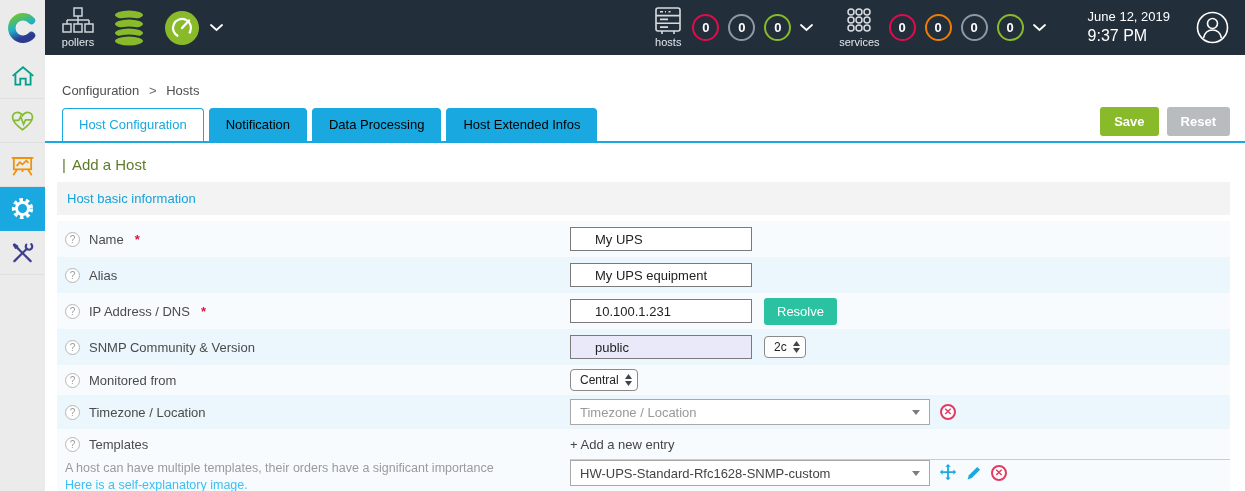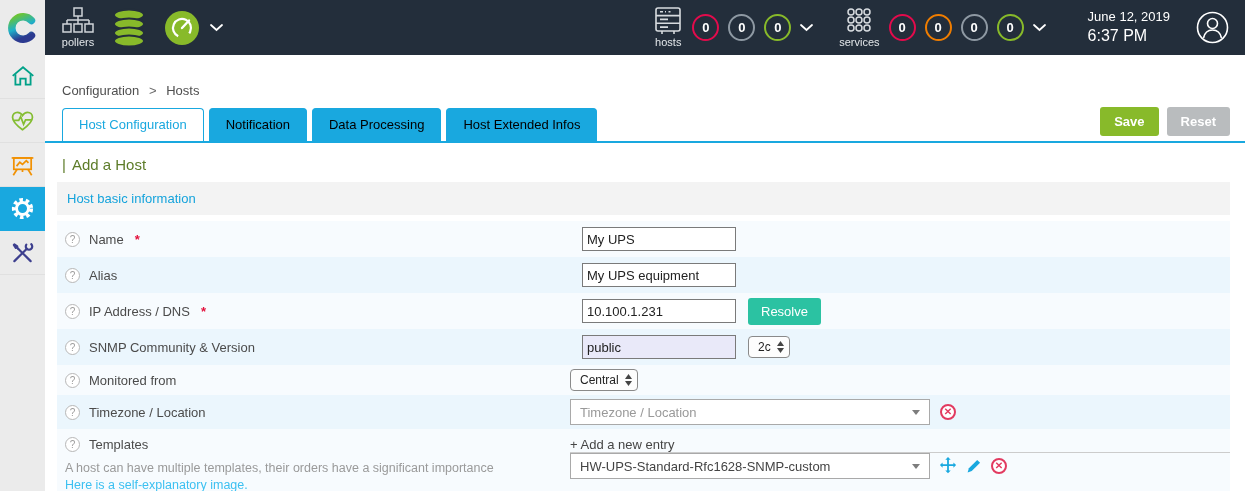--- a/index.html
+++ b/index.html
@@ -65,22 +65,22 @@
   .frow { display:flex; align-items:center; min-height:36px; font-size:13px;
     color:#4b4b4b; padding-left:8px; }
   .bg-a { background:#f7fbfe; }
   .bg-b { background:#ebf6fd; }
   .label-col { display:flex; align-items:center; gap:9px; width:505px; flex-shrink:0; }
   .qmark { width:15px; height:15px; flex-shrink:0; border:1px solid #b7b7b7;
     border-radius:50%; color:#9c9c9c; font-size:10px; display:flex;
     align-items:center; justify-content:center; cursor:pointer; background:#fff; }
   .req { color:#e3113c; margin-left:2px; font-weight:bold; }
 
-  input.txt { width:154px; height:24px; border:1px solid #7a7a7a; padding:0 4px;
-    font-size:13px; font-family:inherit; color:#222; background:#fff;margin-left:12px; }
+  input.txt { width:182px; height:24px; border:1px solid #7a7a7a; padding:0 24px;
+    font-size:13px; font-family:inherit; color:#222; background:#fff; }
   input.lavender { background:#e9e9f9; }
 
   .btn-resolve { margin-left:12px; background:#2bc2a2; color:#fff; border:none;
     border-radius:3px; padding:6px 13px; font-size:13px; cursor:pointer;
     font-family:inherit; }
 
   .mini-select { display:inline-flex; align-items:center; gap:6px;
     border:1px solid #8a8a8a; border-radius:4px; background:#fdfdfd;
     padding:2px 5px 2px 9px; font-size:12px; color:#222; cursor:pointer; height:22px; }
   .ml12 { margin-left:12px; }
@@ -98,21 +98,21 @@
     display:flex; align-items:center; justify-content:center; margin-left:10px;
     cursor:pointer; line-height:1; background:#fff; }
 
   .frow.templates { align-items:flex-start; min-height:62px; padding-top:8px;
     padding-bottom:4px; }
   .tpl-left { width:505px; flex-shrink:0; }
   .tpl-label-line { display:flex; align-items:center; gap:9px; }
   .tpl-help { font-size:12.5px; color:#9a9a9a; margin-top:9px; }
   .tpl-link { font-size:12.5px; color:#3cc0f1; margin-top:3px; cursor:pointer; }
   .tpl-right { flex:1; }
-  .add-entry { font-size:13px; color:#454545; 
+  .add-entry { font-size:13px; color:#454545; padding-bottom:7px;
     border-bottom:1px solid #ccc; cursor:pointer; }
   .tpl-line { display:flex; align-items:center; }
   .tpl-icon { margin-left:9px; cursor:pointer; display:flex; }
 
   .radio-group { display:flex; align-items:center; gap:2px; }
   .radio { width:15px; height:15px; border-radius:50%; cursor:pointer;
     position:relative; flex-shrink:0; }
   .radio.checked { background:#1e88e5; }
   .radio.checked::after { content:""; position:absolute; left:5px; top:5px;
     width:5px; height:5px; border-radius:50%; background:#fff; }
@@ -219,21 +219,21 @@
     <span class="counter c-gray">0</span>
     <span class="counter c-green">0</span>
     <span class="tb-chevron">
       <svg width="13" height="8" viewBox="0 0 13 8">
         <polyline points="1,1 6.5,6 12,1" fill="none" stroke="#fff" stroke-width="1.8" stroke-linecap="round"></polyline>
       </svg>
     </span>
 
     <div class="datetime" style="margin-left:42px">
       <div class="dt-date">June 12, 2019</div>
-      <div class="dt-time">6:37 PM</div>
+      <div class="dt-time">9:37 PM</div>
     </div>
 
     <div class="avatar">
       <svg width="33" height="33" viewBox="0 0 33 33">
         <g stroke="#fff" stroke-width="1.6" fill="none">
           <circle cx="16.5" cy="16.5" r="15"></circle>
           <circle cx="16.5" cy="12.5" r="5"></circle>
           <path d="M7.5 27c1.2-5.5 4.8-8 9-8s7.8 2.5 9 8"></path>
         </g>
       </svg>

